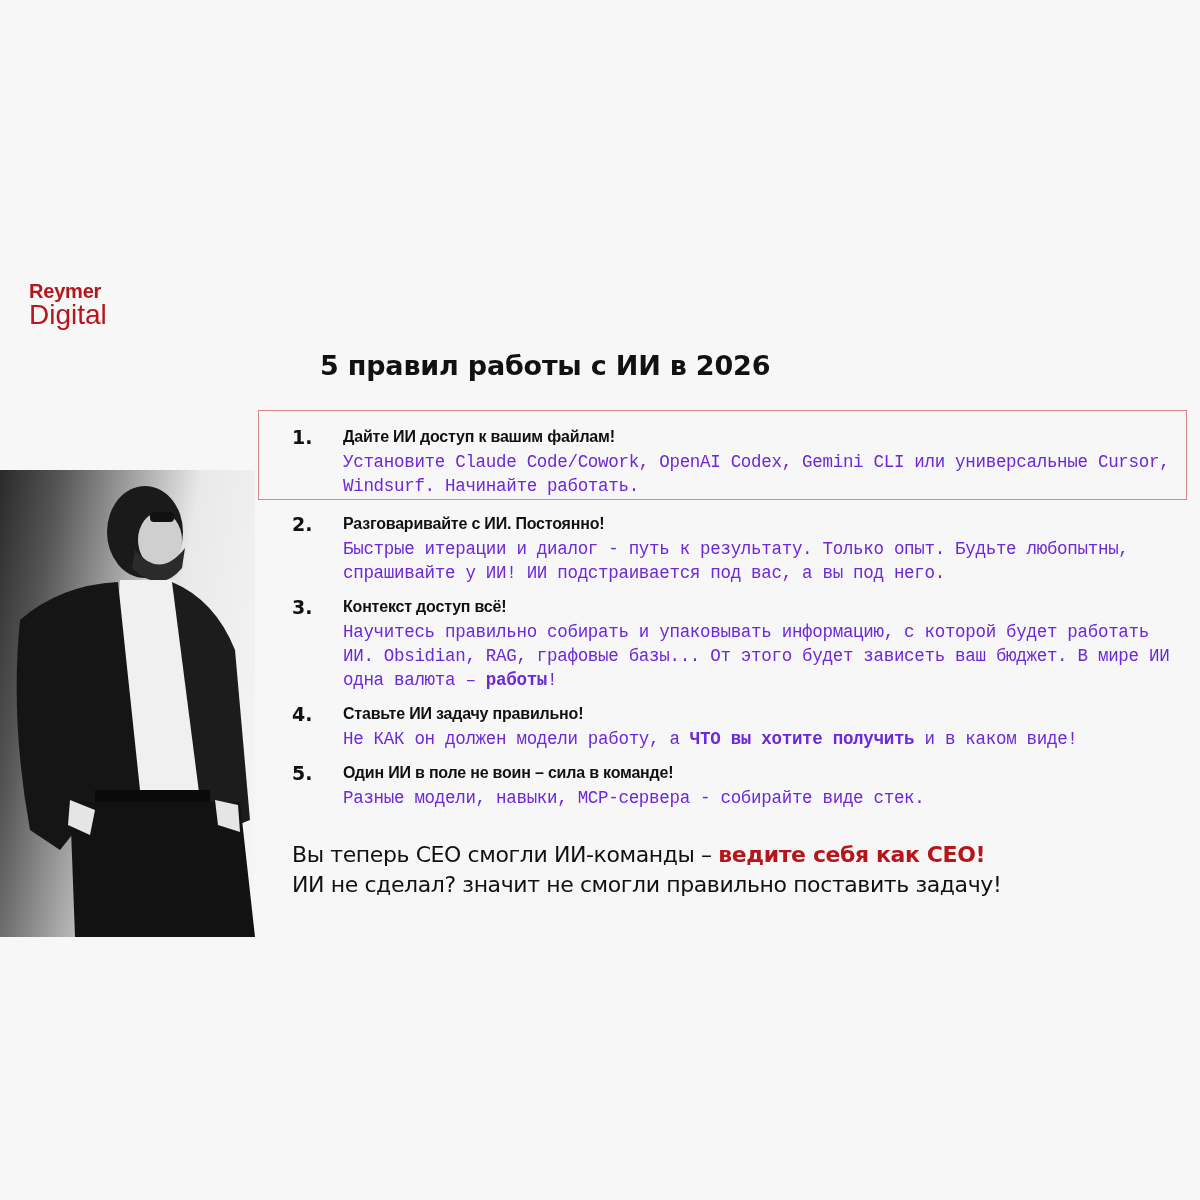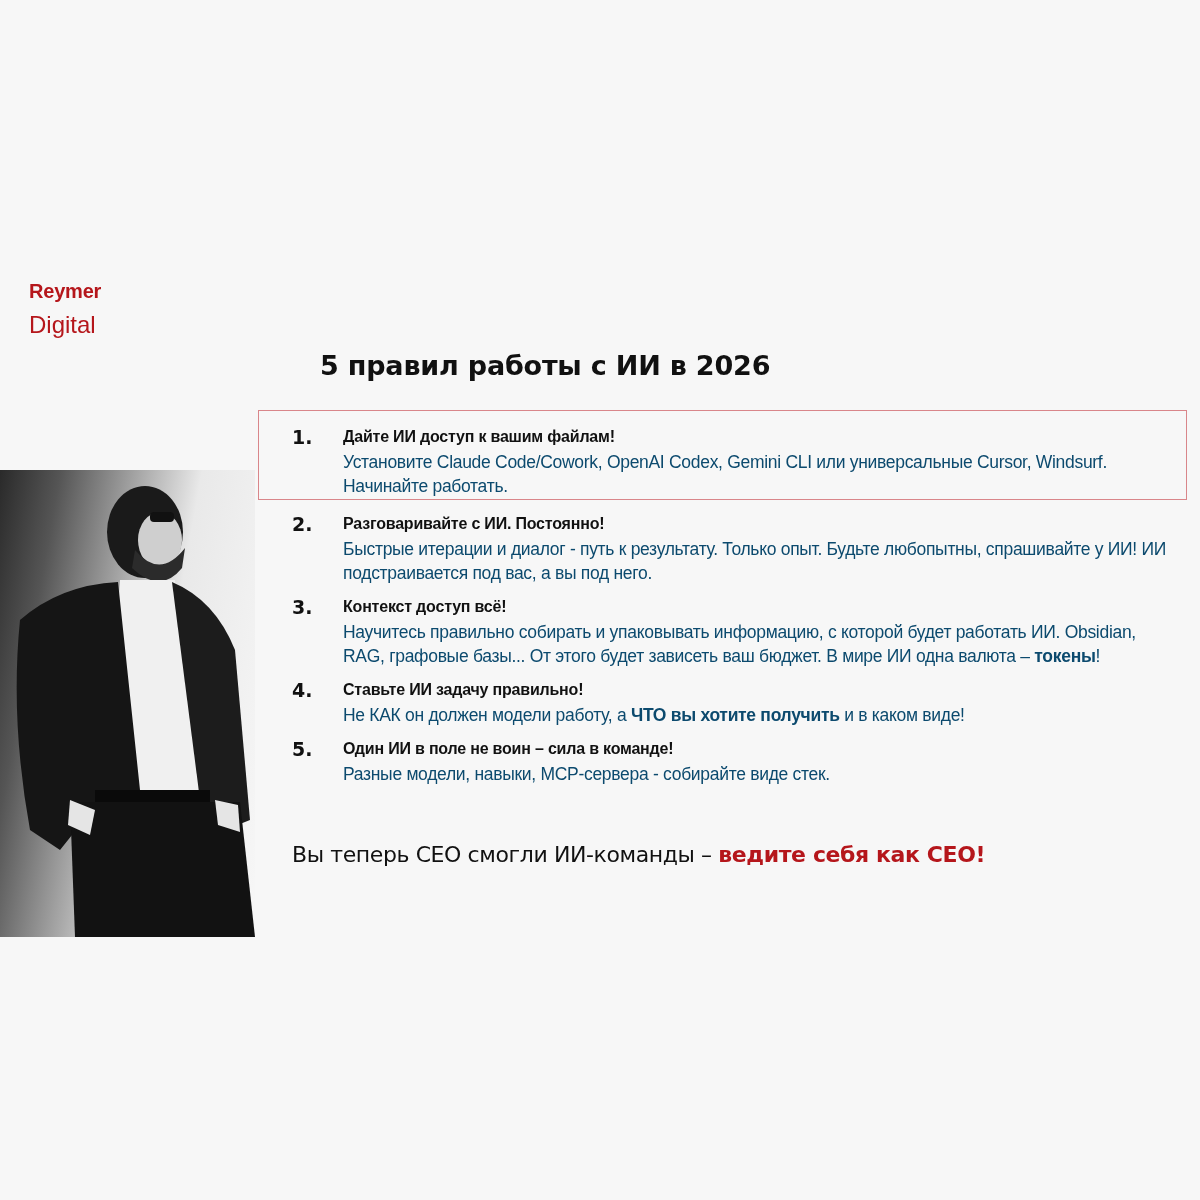--- a/index.html
+++ b/index.html
@@ -3,37 +3,37 @@
   <meta charset="utf-8">
   <style>
     * { margin: 0; padding: 0; box-sizing: border-box; }
     html, body { width: 1200px; height: 1200px; background: #f7f7f7; overflow: hidden; }
     body { position: relative; font-family: "DejaVu Sans", "Liberation Sans", sans-serif; color: #111; }
 
     .slide { position: absolute; left: 0; top: 0; width: 1048px; height: 1200px; background: #f7f7f7; }
 
     .logo { position: absolute; left: 29px; top: 281px; color: #b5161b; line-height: 1; }
     .logo .l1 { font-family: "Liberation Sans", sans-serif; font-weight: bold; font-size: 20px; letter-spacing: -0.2px; display: block; }
-    .logo .l2 { font-family: "Liberation Sans", sans-serif; font-size: 24px; display: block; margin-top: 12px; }
+    .logo .l2 { font-family: "Liberation Sans", sans-serif; font-size: 28px; display: block; margin-top: 0px; }
 
     
     .photo { position: absolute; left: 0; top: 470px; width: 255px; height: 467px; overflow: hidden; }
     .photo .wall { position: absolute; inset: 0;
       background: linear-gradient(100deg, #2a2a2a 0%, #555 18%, #e9e9e9 60%, #f7f7f7 100%); }
     .photo svg { position: absolute; left: 0; top: 0; }
 
     .title { position: absolute; left: 292px; top: 350px; font-size: 27px; font-weight: bold; letter-spacing: -0.2px; color: #111; font-family: "DejaVu Sans", sans-serif; margin-left: 28px; }
 
     .highlight-box { position: absolute; left: 258px; top: 410px; width: 929px; height: 90px; border: 1.5px solid #d9868a; }
 
     .rules { position: absolute; left: 292px; top: 424px; width: 890px; }
     .rule { position: relative; padding-left: 51px; margin-bottom: 7px; }
     .rule .num { position: absolute; left: 0; top: 0; font-weight: bold; font-size: 19px; line-height: 26px; font-family: "DejaVu Sans", sans-serif; }
     .rule .head { font-weight: bold; font-size: 16px; line-height: 26px; letter-spacing: -0.2px; font-family: Liberation Sans, sans-serif; }
-    .rule .body { font-size: 17.5px; line-height: 24px; letter-spacing: -0.3px; color: #0c4a6e; font-family: Liberation Sans, sans-serif; }
+    .rule .body { font-size: 17.5px; line-height: 24px; letter-spacing: -0.3px; color: #6d28d9; font-family: Liberation Mono, monospace; }
     .rule .body b { font-weight: bold; }
 
     .rule.r1 { margin-bottom: 13px; }
     .rule.r2 { margin-bottom: 9px; }
     .rule.r3 { margin-bottom: 9px; }
     .rule.r4 { margin-bottom: 9px; }
 
     .footer { position: absolute; left: 292px; top: 840px; font-size: 22px; line-height: 30px; letter-spacing: -0.4px; font-family: "DejaVu Sans", sans-serif; color: #111; }
     .footer .accent { color: #b5161b; font-weight: bold; }
   </style>
@@ -87,34 +87,35 @@
 
     <div class="rule r2">
       <span class="num">2.</span>
       <div class="head">Разговаривайте с ИИ. Постоянно!</div>
       <div class="body"><span>Быстрые итерации и диалог - путь к результату. Только опыт. Будьте любопытны, спрашивайте у ИИ!  ИИ подстраивается под вас, а вы под него.</span></div>
     </div>
 
     <div class="rule r3">
       <span class="num">3.</span>
       <div class="head">Контекст доступ всё!</div>
-      <div class="body"><span>Научитесь правильно собирать и упаковывать информацию, с которой будет работать ИИ. Obsidian, RAG, графовые базы... От этого будет зависеть ваш бюджет. В мире ИИ одна валюта – </span><b>токены</b><span>!</span></div>
+      <div class="body"><span>Научитесь правильно собирать и упаковывать информацию, с которой будет работать ИИ. Obsidian, RAG, графовые базы... От этого будет зависеть ваш бюджет. В мире ИИ одна валюта – </span><b>работы</b><span>!</span></div>
     </div>
 
     <div class="rule r4">
       <span class="num">4.</span>
       <div class="head">Ставьте ИИ задачу правильно!</div>
       <div class="body"><span>Не КАК он должен модели работу, а </span><b>ЧТО вы хотите получить</b><span> и в каком виде!</span></div>
     </div>
 
     <div class="rule r5">
       <span class="num">5.</span>
       <div class="head">Один ИИ в поле не воин – сила в команде!</div>
       <div class="body"><span>Разные модели, навыки, MCP-сервера - собирайте виде стек.</span></div>
     </div>
 
   </div>
 
   <div class="footer">
     <div><span>Вы теперь CEO смогли ИИ-команды – </span><span class="accent">ведите себя как CEO!</span></div>
+    <div>ИИ не сделал? значит не смогли правильно поставить задачу!</div>
   </div>
 
 </div>
 
 </body></html>

